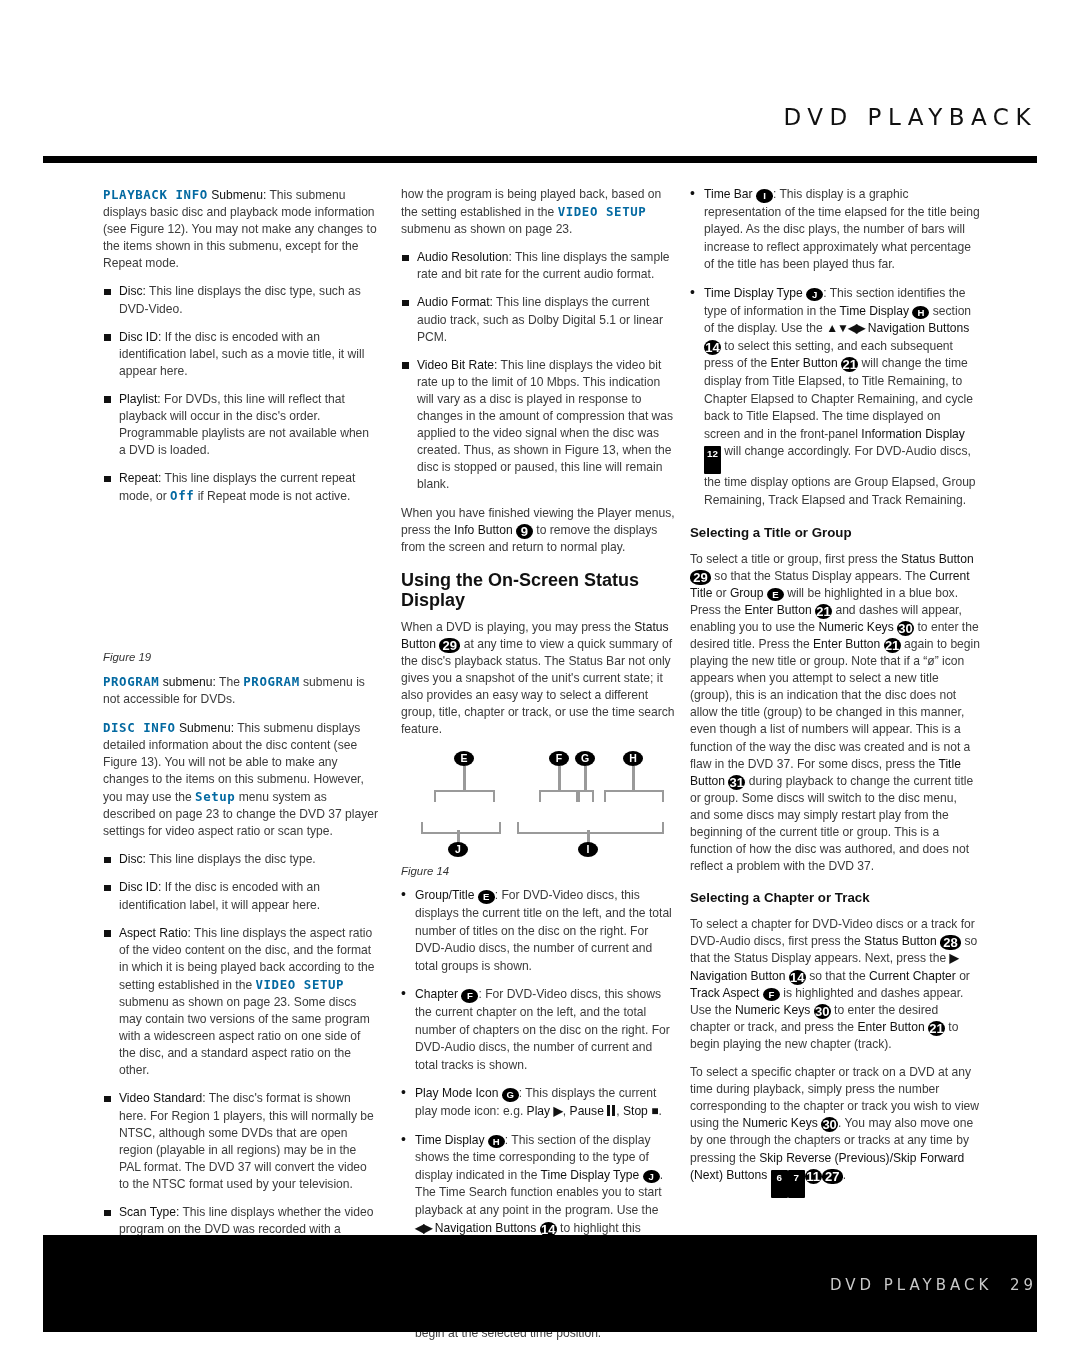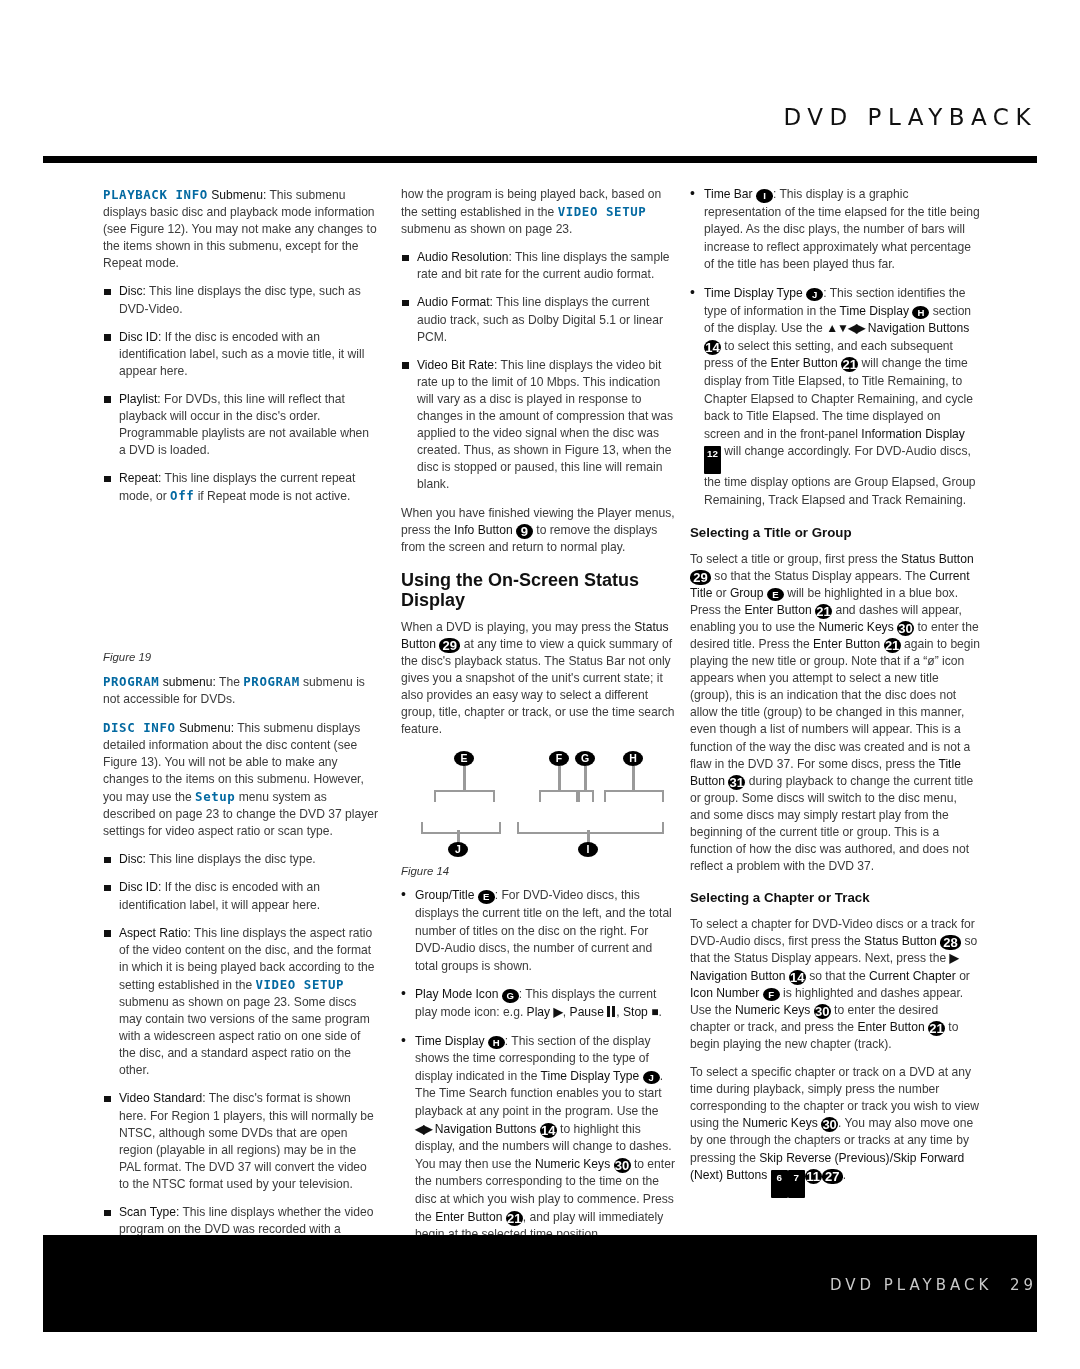--- a/index.html
+++ b/index.html
@@ -384,20 +384,24 @@
       <div class="fg-badge" style="left:177px; top:93px;">I</div>
     </div>
 
     <div class="fig-caption">Figure 14</div>
 
     <div class="rd-item">
       <b>Group/Title</b>
       <span class="badge letter">E</span><span>: For DVD-Video discs, this displays the current title on the left, and the total number of titles on the disc on the right. For DVD-Audio discs, the number of current and total groups is shown.</span>
     </div>
 
+    <div class="rd-item">
+      <b>Chapter</b>
+      <span class="badge letter">F</span><span>: For DVD-Video discs, this shows the current chapter on the left, and the total number of chapters on the disc on the right. For DVD-Audio discs, the number of current and total tracks is shown.</span>
+    </div>
 
     <div class="rd-item">
       <b>Play Mode Icon</b>
       <span class="badge letter">G</span><span>: This displays the current play mode icon: e.g. </span><b>Play</b> <span class="glyph play"></span>, <b>Pause</b> <span class="pause-ico"></span>, <b>Stop</b> <span class="glyph stop"></span>.
     </div>
 
     <div class="rd-item">
       <b>Time Display</b>
       <span class="badge letter">H</span><span>: This section of the display shows the time corresponding to the type of display indicated in the </span><b>Time Display Type</b>
       <span class="badge letter">J</span><span>. The Time Search function enables you to start playback at any point in the program. Use the </span><span class="glyph arrows">◀▶</span>
@@ -436,21 +440,21 @@
       <span class="badge circ">21</span><span> again to begin playing the new title or group. Note that if a “ø” icon appears when you attempt to select a new title (group), this is an indication that the disc does not allow the title (group) to be changed in this manner, even though a list of numbers will appear. This is a function of the way the disc was created and is not a flaw in the DVD 37. For some discs, press the </span><b>Title Button</b>
       <span class="badge circ">31</span><span> during playback to change the current title or group. Some discs will switch to the disc menu, and some discs may simply restart play from the beginning of the current title or group. This is a function of how the disc was authored, and does not reflect a problem with the DVD 37.</span>
     </div>
 
     <div class="sub-head small">Selecting a Chapter or Track</div>
 
     <div class="para">
       <span>To select a chapter for DVD-Video discs or a track for DVD-Audio discs, first press the </span><b>Status Button</b>
       <span class="badge circ wide">28</span><span> so that the Status Display appears. Next, press the </span><span class="glyph">▶</span>
       <b>Navigation Button</b>
-      <span class="badge circ">14</span><span> so that the </span><b>Current Chapter</b><span> or </span><b>Icon Number</b>
+      <span class="badge circ">14</span><span> so that the </span><b>Current Chapter</b><span> or </span><b>Track Aspect</b>
       <span class="badge letter">F</span><span> is highlighted and dashes appear. Use the </span><b>Numeric Keys</b>
       <span class="badge circ">30</span><span> to enter the desired chapter or track, and press the </span><b>Enter Button</b>
       <span class="badge circ">21</span><span> to begin playing the new chapter (track).</span>
     </div>
 
     <div class="para">
       <span>To select a specific chapter or track on a DVD at any time during playback, simply press the number corresponding to the chapter or track you wish to view using the </span><b>Numeric Keys</b>
       <span class="badge circ">30</span><span>. You may also move one by one through the chapters or tracks at any time by pressing the </span><b>Skip Reverse (Previous)/Skip Forward (Next) Buttons</b>
       <span class="badge sq">6</span><span class="badge sq">7</span><span class="badge circ">11</span><span class="badge circ wide">27</span><span>.</span>
     </div>

